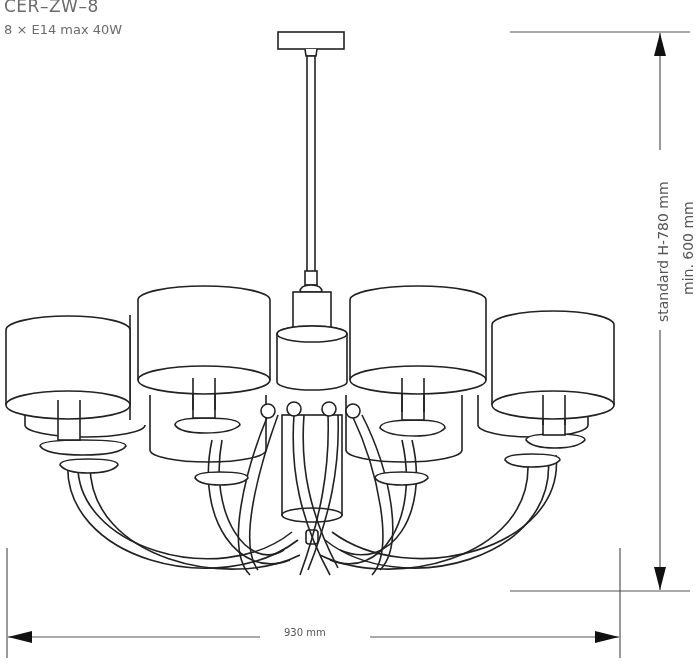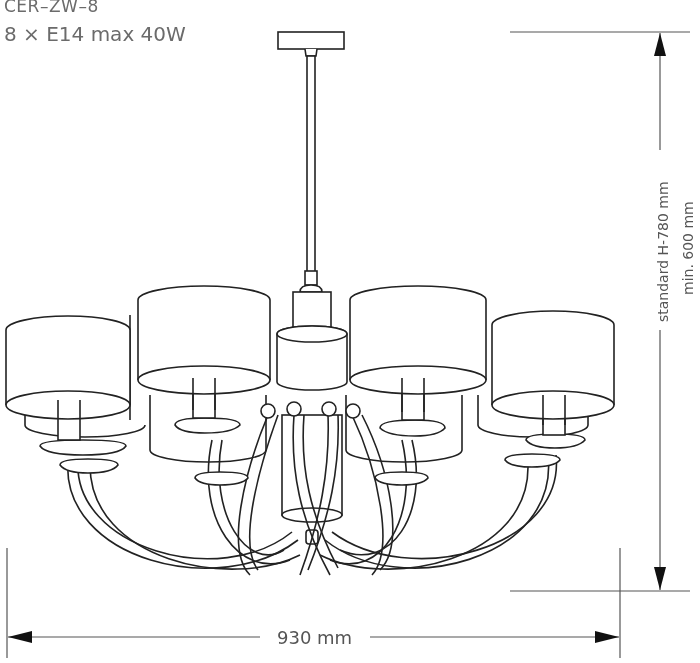--- a/index.html
+++ b/index.html
@@ -1,23 +1,23 @@
 <!DOCTYPE html>
 <html><head>
 <meta charset="utf-8">
 <style>
   html, body { margin: 0; padding: 0; background: #ffffff; }
   body { width: 700px; height: 663px; position: relative; overflow: hidden; font-family: "DejaVu Sans", sans-serif; }
   .label { position: absolute; color: #6b6b6b; white-space: nowrap; }
   #model { left: 4px; top: -4px; font-size: 17px; letter-spacing: 0.5px; }
-  #spec { left: 4px; top: 22px; font-size: 20px; }
+  #spec { left: 4px; top: 22px; font-size: 13px; }
   .vtext { position: absolute; transform-origin: left top; transform: rotate(-90deg); font-size: 14px; color: #555; white-space: nowrap; }
   #h1 { left: 655px; top: 322px; }
   #h2 { left: 680px; top: 295px; }
-  #w { position: absolute; left: 277px; top: 627px; font-size: 18px; color: #555; }
+  #w { position: absolute; left: 284px; top: 627px; font-size: 10px; color: #555; }
   svg { position: absolute; left: 0; top: 0; }
 </style>
 </head>
 <body>
 
 <div class="label" id="model">CER–ZW–8</div>
 <div class="label" id="spec">8 × E14 max 40W</div>
 
 <svg width="700" height="663" viewBox="0 0 700 663">
   <defs>

